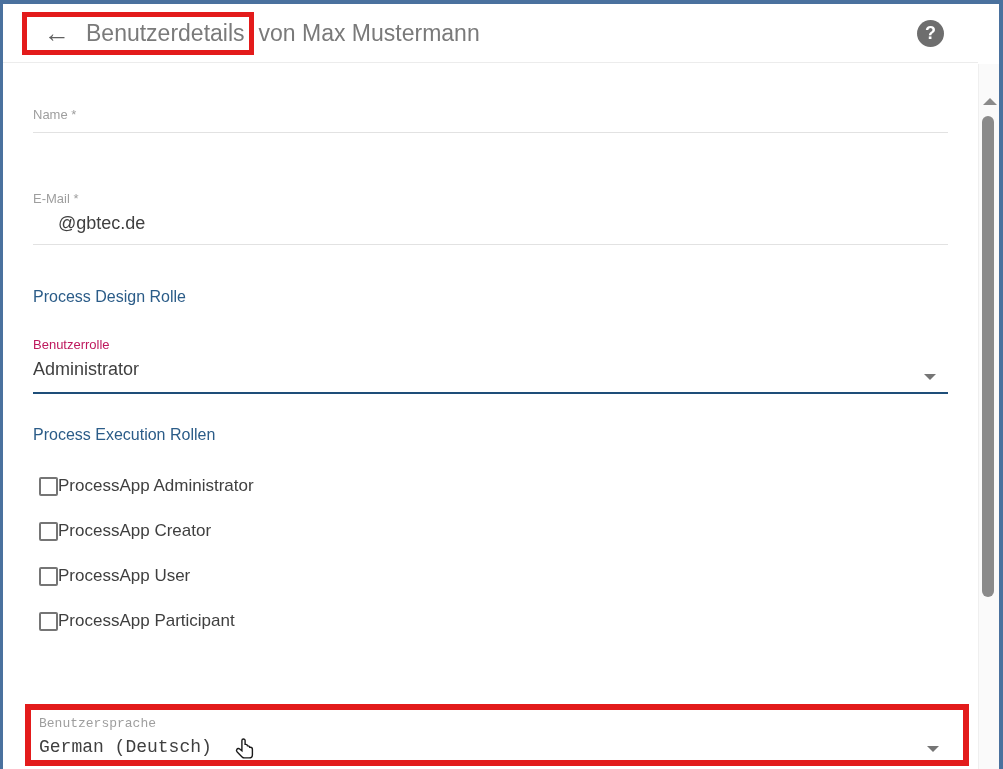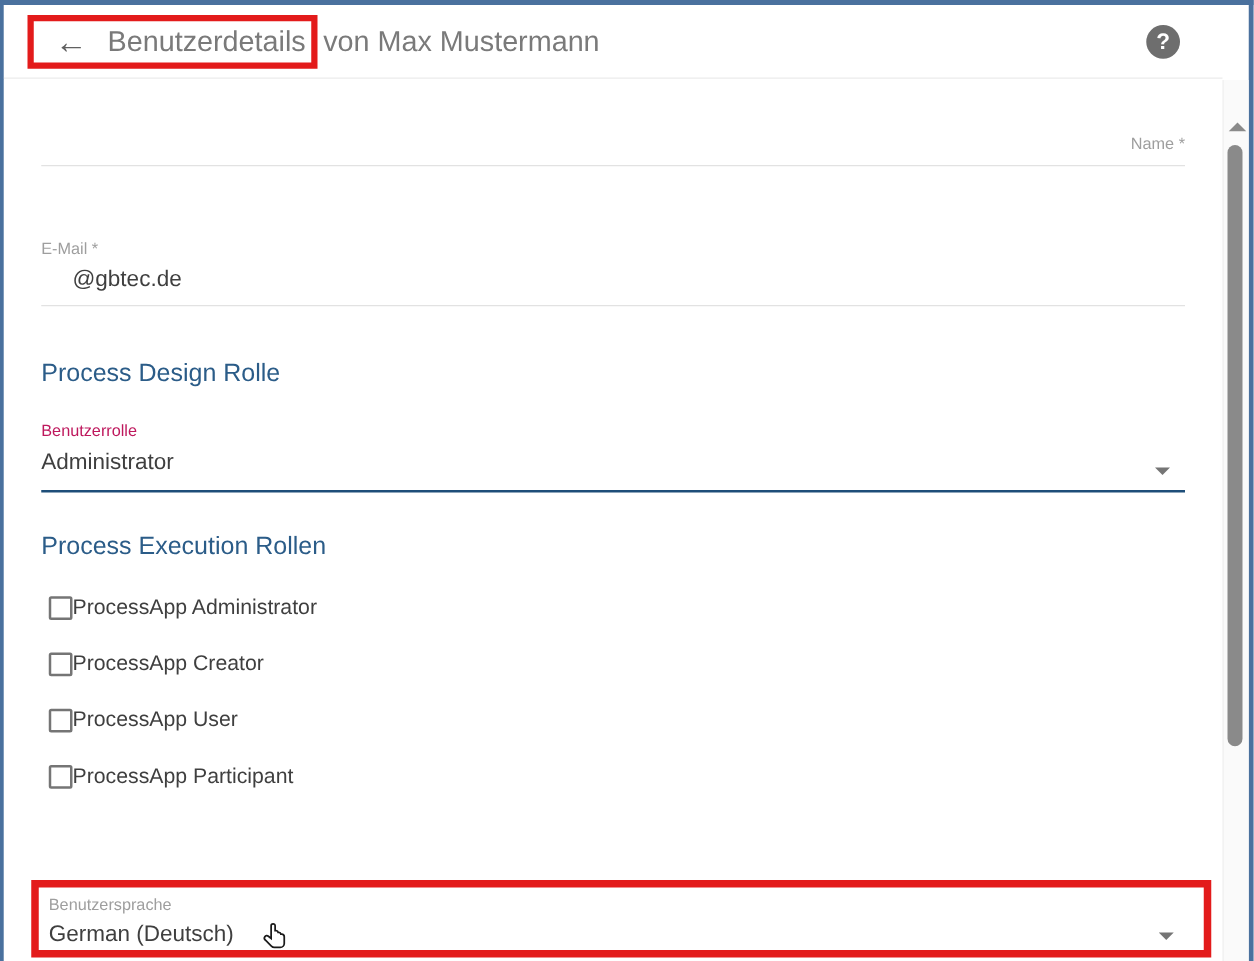--- a/index.html
+++ b/index.html
@@ -27,26 +27,26 @@
     margin-left:auto; margin-right:34px; width:27px; height:27px; border-radius:50%;
     background:#6e6e6e; color:#fff; display:flex; align-items:center; justify-content:center;
     font-size:18px; font-weight:bold; cursor:pointer; flex:0 0 auto;
   }
   
   .content { position:absolute; left:0; top:60px; right:21px; bottom:0; background:#fff; }
   .field-label { font-size:13px; color:#9e9e9e; }
   .field-label.blue { color:#be185d; }
   .field-value { font-size:18px; color:#3f3f3f; margin-top:7px; }
   .underline { height:1px; background:#e2e2e2; }
-  .name-field { position:absolute; left:30px; right:30px; top:43px;text-align:right; }
+  .name-field { position:absolute; left:30px; right:30px; top:43px; }
   .name-field .underline { margin-top:10px; }
   .email-field { position:absolute; left:30px; right:30px; top:127px; }
   .email-field .field-value { padding-left:25px; }
   .email-field .underline { margin-top:10px; }
-  .section-title { font-size:20px; color:#2b5c88; }
+  .section-title { font-size:16px; color:#2b5c88; }
   .pd-title { position:absolute; left:30px; top:224px; }
   .role-field { position:absolute; left:30px; right:30px; top:273px; }
   .select-line { height:2px; background:#1e4e79; margin-top:12px; }
   .dd-arrow {
     position:absolute; right:12px; bottom:14px;
     width:0; height:0; border-left:6px solid transparent; border-right:6px solid transparent;
     border-top:6px solid #757575; cursor:pointer;
   }
   .pe-title { position:absolute; left:30px; top:362px; }
   .checkbox-list { position:absolute; left:36px; top:410px; }
@@ -54,21 +54,21 @@
   .cb-box {
     width:19px; height:19px; border:2px solid #757575; border-radius:2px; background:#fff;
     flex:0 0 auto;
   }
   .cb-label { font-size:17px; color:#3f3f3f; white-space:nowrap; }
   
   .lang-box {
     position:absolute; left:22px; top:640px; width:944px; height:62px;
     border:6px solid #e31b1b; background:#fff;
   }
-  .lang-inner { position:relative; padding:6px 0 0 8px; height:100%; }
+  .lang-inner { position:relative; padding:6px 0 0 8px; height:100%;font-family:Liberation Mono, monospace; }
   .lang-value-row { display:flex; margin-top:6px; }
   .lang-value { font-size:18px; color:#3f3f3f; }
   .hand-cursor { margin-left:22px; width:24px; height:26px; }
   .lang-arrow {
     position:absolute; right:24px; top:36px;
     width:0; height:0; border-left:6px solid transparent; border-right:6px solid transparent;
     border-top:6px solid #757575; cursor:pointer;
   }
   
   .scrollbar {

